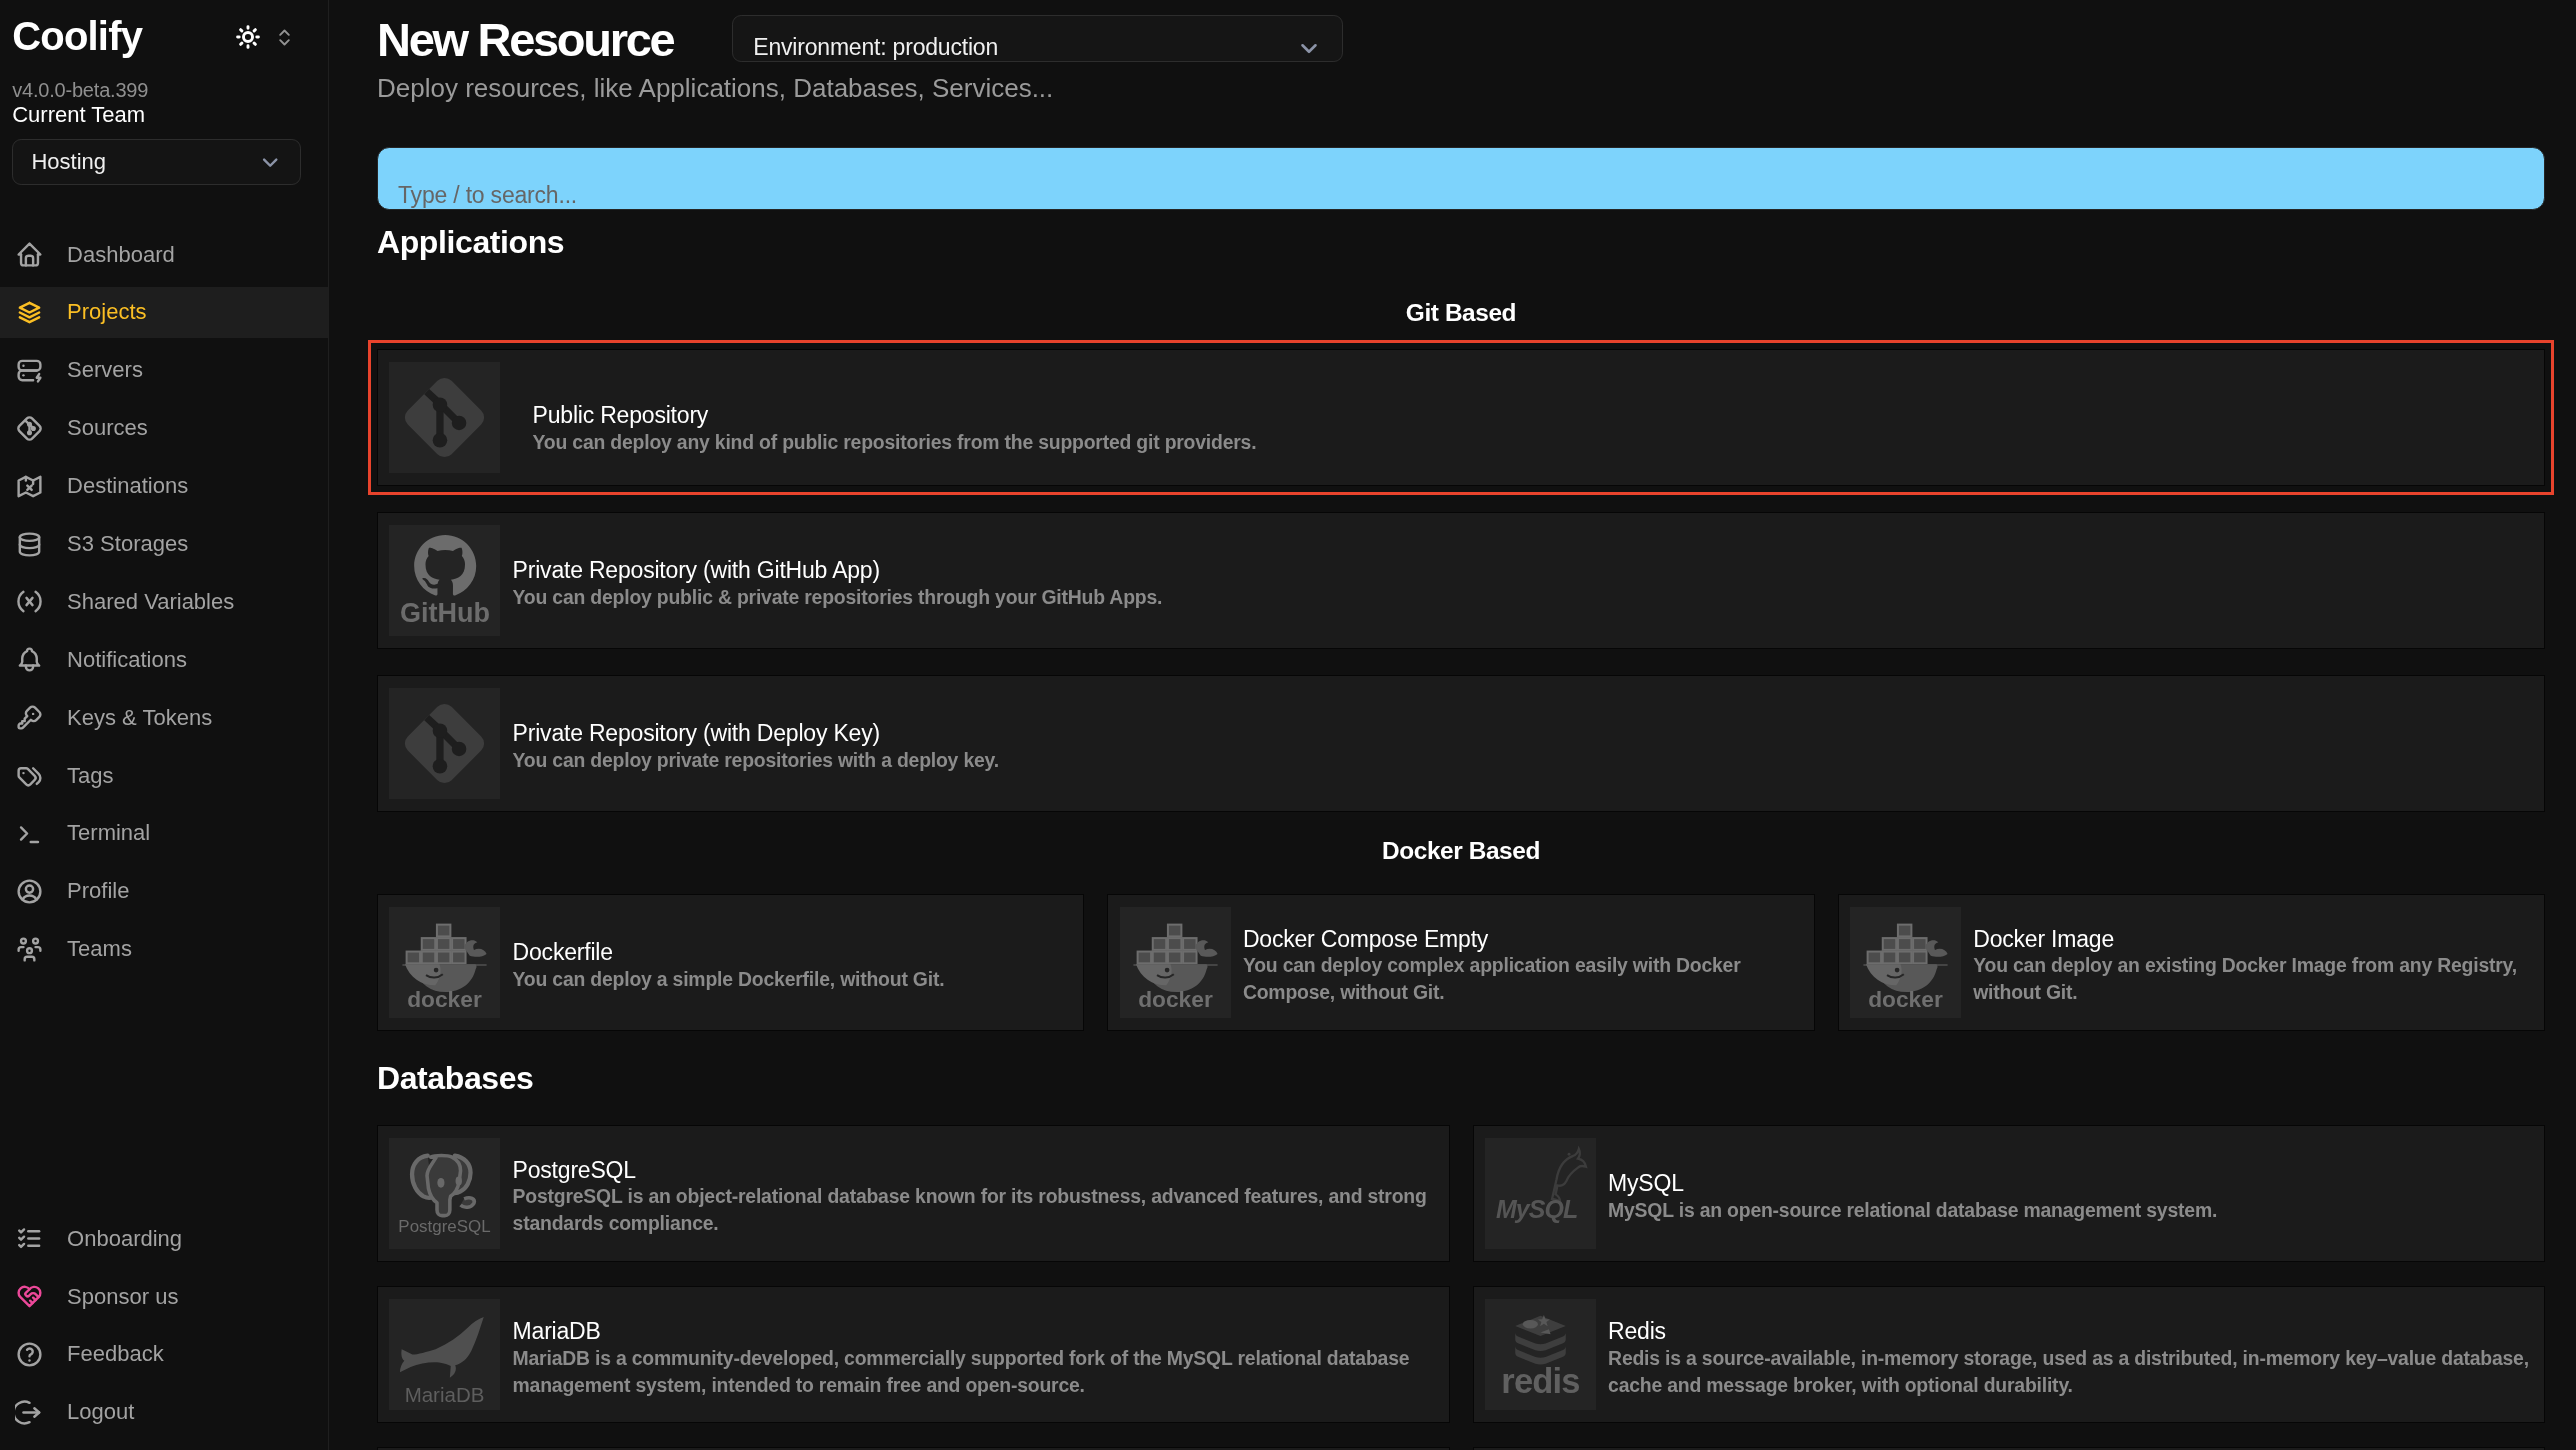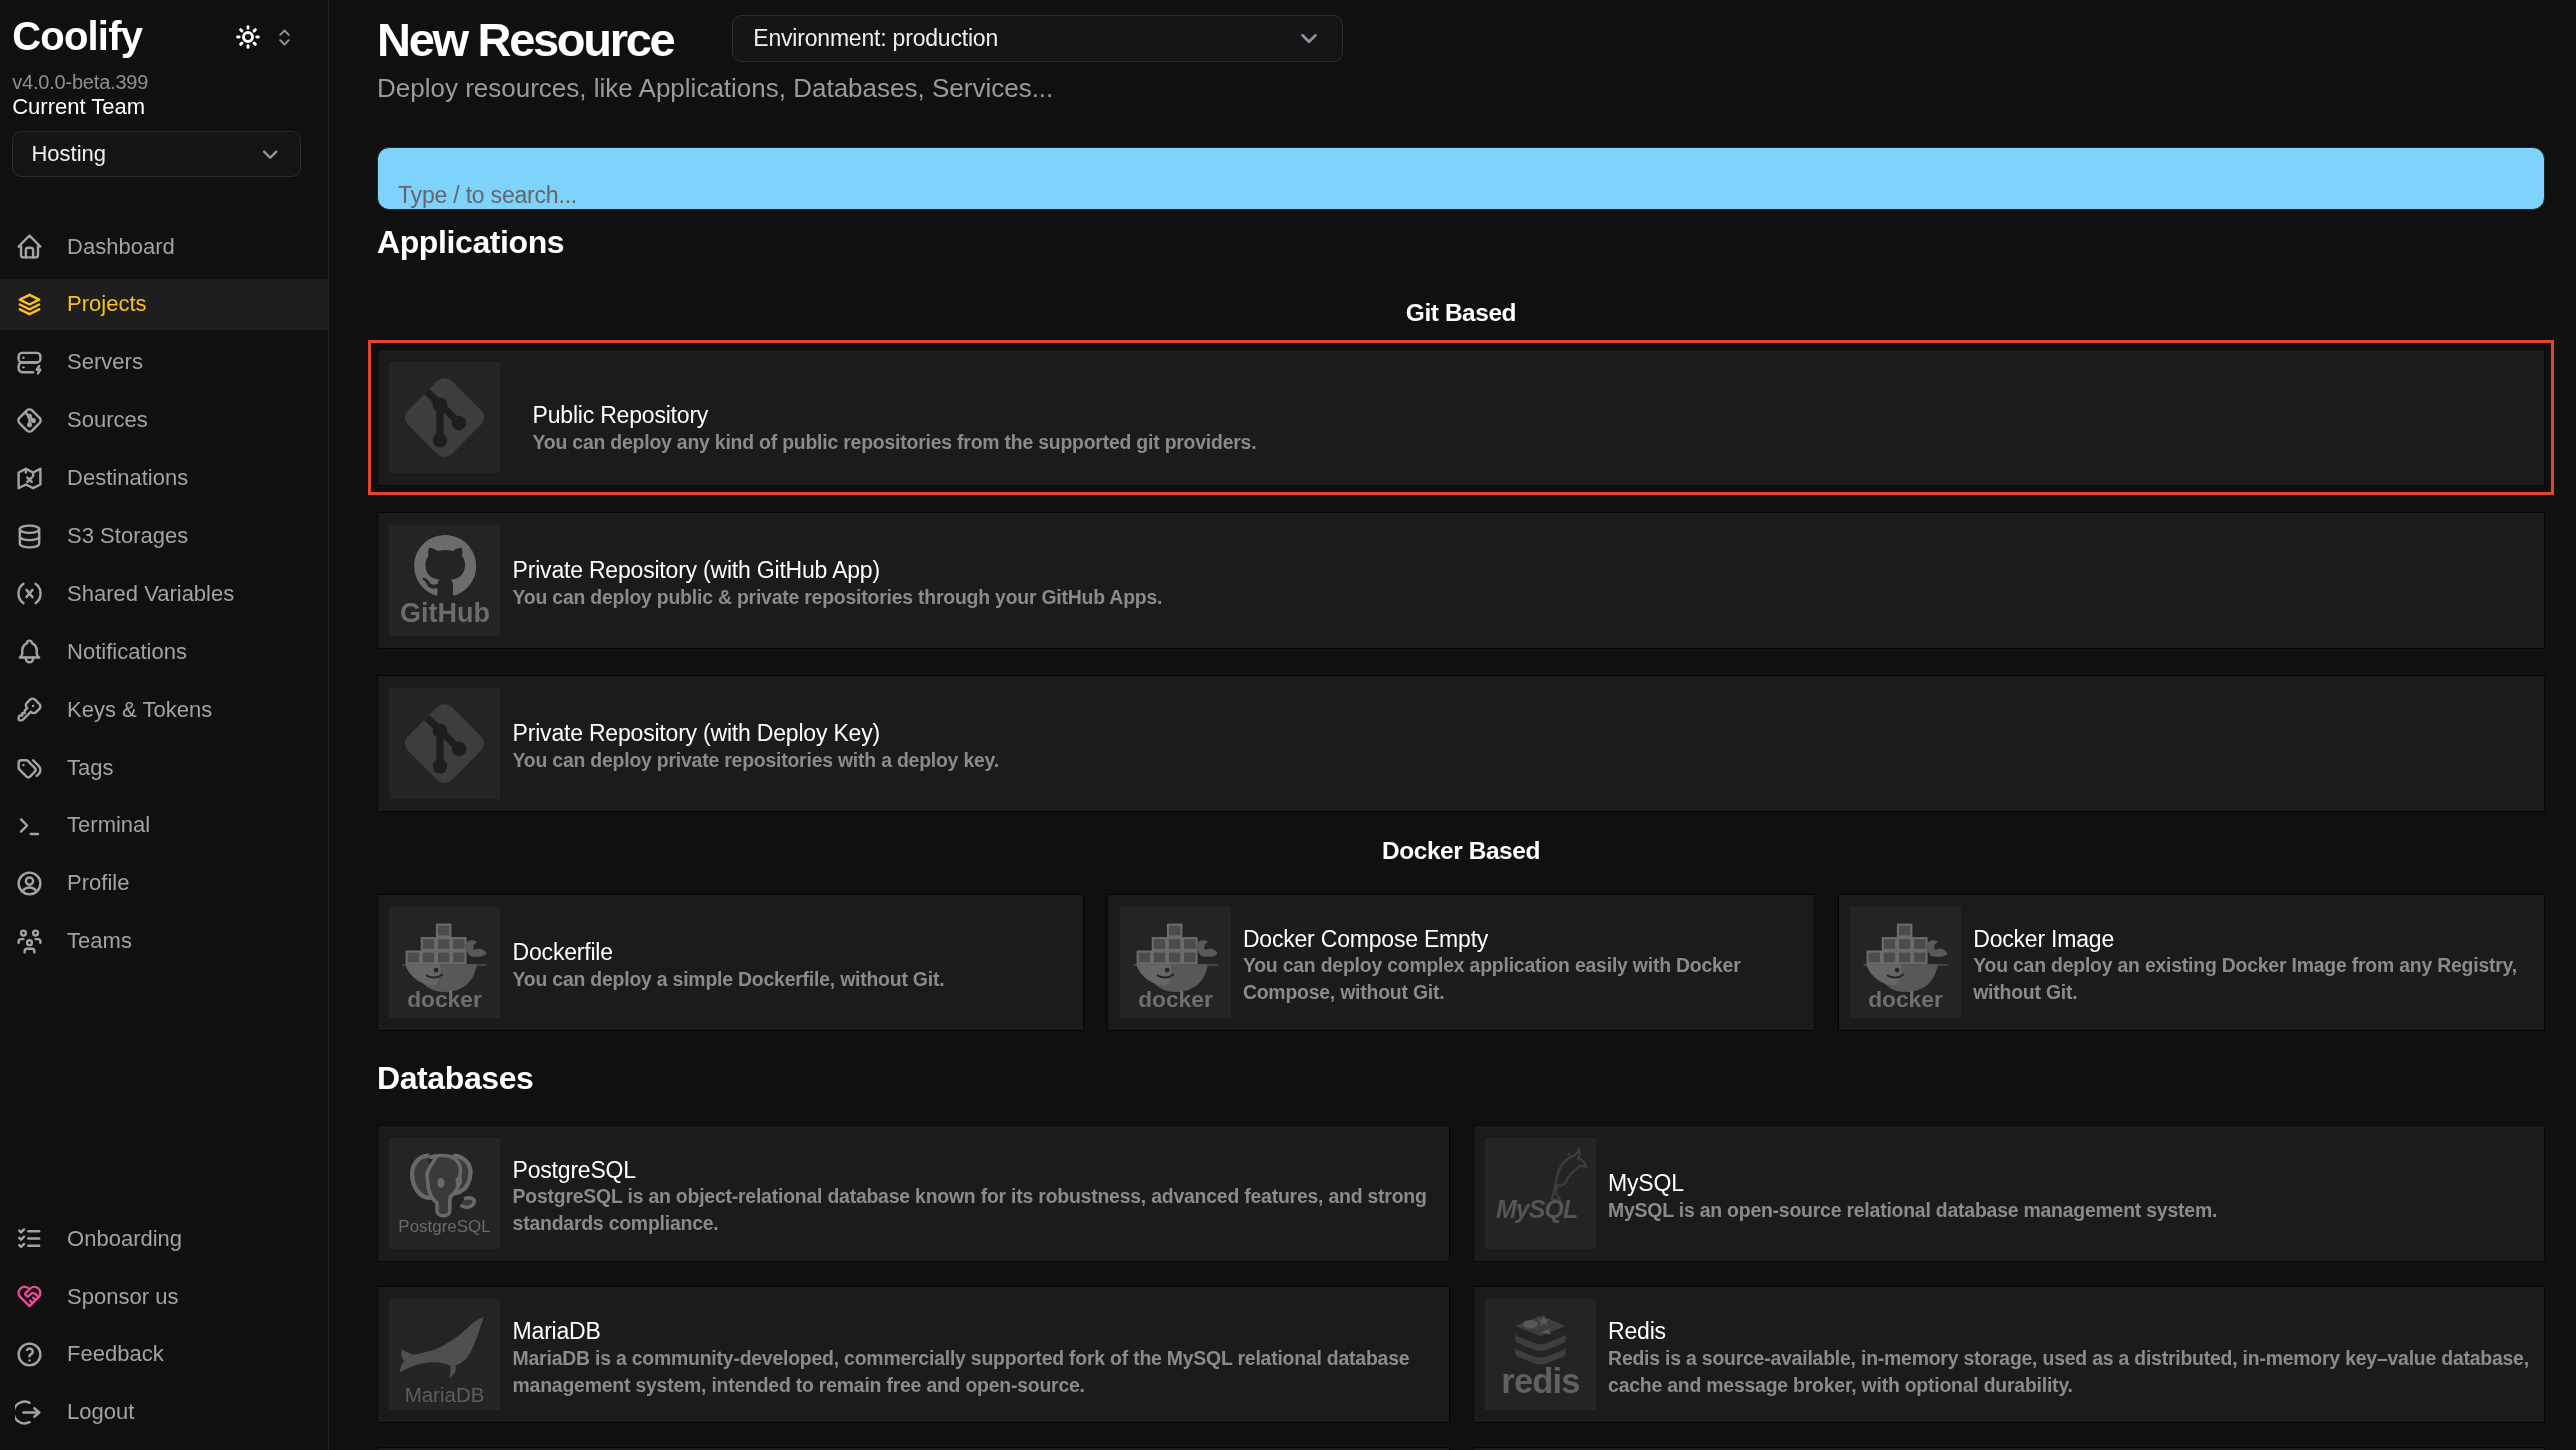--- a/index.html
+++ b/index.html
@@ -6,40 +6,40 @@
 html,body { width:2576px; height:1450px; background:#101010; overflow:hidden;
   font-family:"Liberation Sans", sans-serif; color:#fff; }
 
 
 .sidebar { position:fixed; left:0; top:0; width:329px; height:1450px;
   border-right:1.5px solid #1f1f1f; background:#101010; padding:0 0 0 0; }
 .side-top { padding:13.7px 13.7px 0 12.2px; }
 .brand-row { display:flex; align-items:flex-start;gap:32px; }
 .brand { font-size:40px; font-weight:700; letter-spacing:-0.8px; color:#fff; line-height:44px;}
 .brand-icons { margin-left:auto; display:flex; align-items:center; gap:9.1px; margin-top:7.6px; padding-right:18.3px;}
-.version { font-size:20px; letter-spacing:-0.2px; color:#8f8f8f; margin-top:13px; }
+.version { font-size:20px; letter-spacing:-0.2px; color:#8f8f8f; margin-top:21px; }
 .team-label { font-size:22px; color:#ffffff; }
 .team-select { margin-top:11.4px; width:289px; height:46px; border:1.5px solid #2d2d2d;
   border-radius:9.1px; background:#141414; display:flex; align-items:center; padding:0 18.3px; }
 .team-select .t { font-size:22px; color:#efefef; }
 .team-select svg { margin-left:auto; }
 .nav { margin-top:44px; }
 .nav-item { height:51px; margin-bottom:6.9px; display:flex; align-items:center; padding-left:14.5px;
   color:#a3a3a3; font-size:22px; }
 .nav-item svg { width:29px; height:29px; flex:none; }
 .nav-item .lbl { margin-left:23.6px; }
 .nav-item.active { background:#1e1e1e; color:#fbbf24; }
 .nav-bottom { position:absolute; left:0; bottom:5.3px; width:100%; }
 
 
 .main { margin-left:329px; padding:14.5px 31px 0 48px; }
 .hdr { display:flex; align-items:flex-start; }
 h1 { font-size:47px; font-weight:700; letter-spacing:-2.3px; line-height:50px;}
 .env-select { margin-left:59px; margin-top:0; width:611px; height:47px; border:1.5px solid #2d2d2d;
-  border-radius:9.1px; background:#151515; display:flex; align-items:center; padding:0 20px;gap:20px; }
+  border-radius:9.1px; background:#151515; display:flex; align-items:flex-end; padding:0 20px;gap:20px; }
 .env-select .t { font-size:23px; letter-spacing:-0.2px; color:#f0f0f0; }
 .env-select svg { margin-left:auto; }
 .subtitle { font-size:26px; color:#9b9b9b; margin-top:8.4px; }
 .search { margin-top:43px; height:63px; border:1.5px solid #252525; border-radius:12.2px;
   background:#7dd3fc; display:flex; align-items:flex-end; padding:0 20px; }
 .search .ph { font-size:23px; letter-spacing:-0.2px; color:#666; }
 h2 { font-size:32px; font-weight:700; letter-spacing:-0.4px; }
 h3 { font-size:24.4px; font-weight:700; letter-spacing:-0.4px;text-align:center; }
 .h2-apps { margin-top:14.5px; }
 .h3-git { margin-top:38px; }

